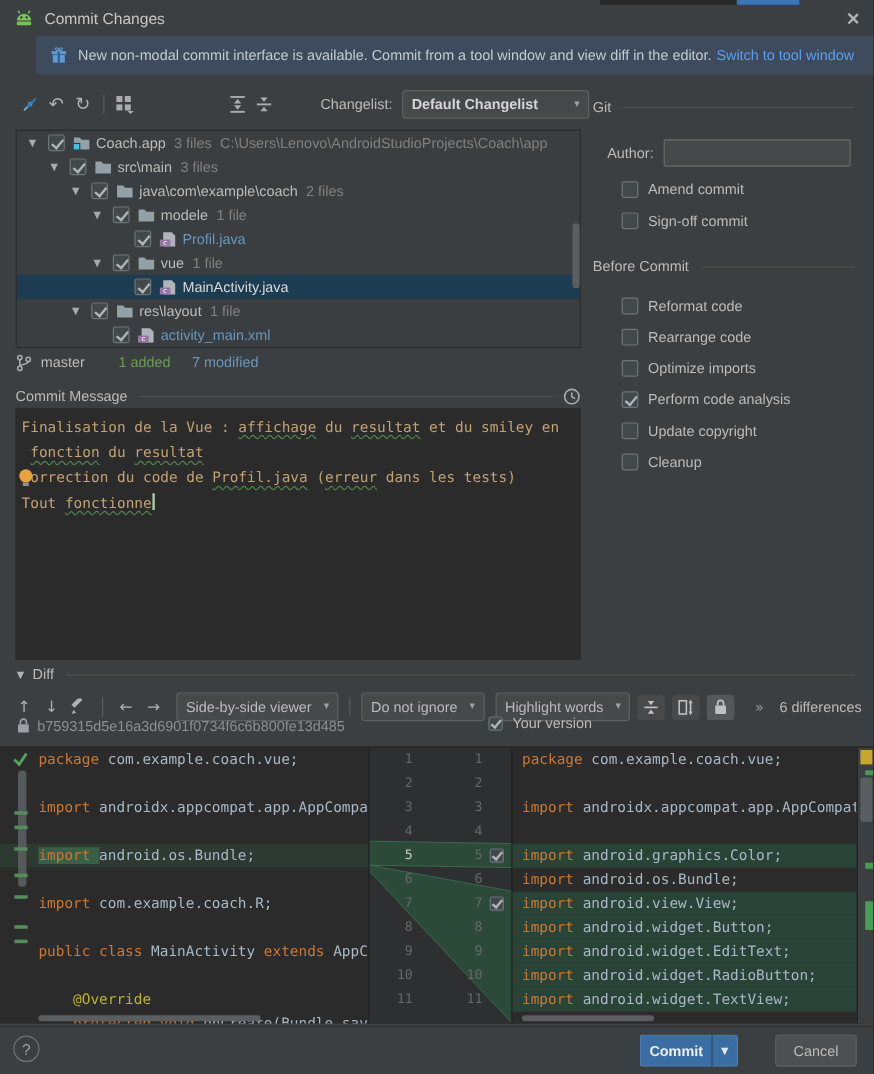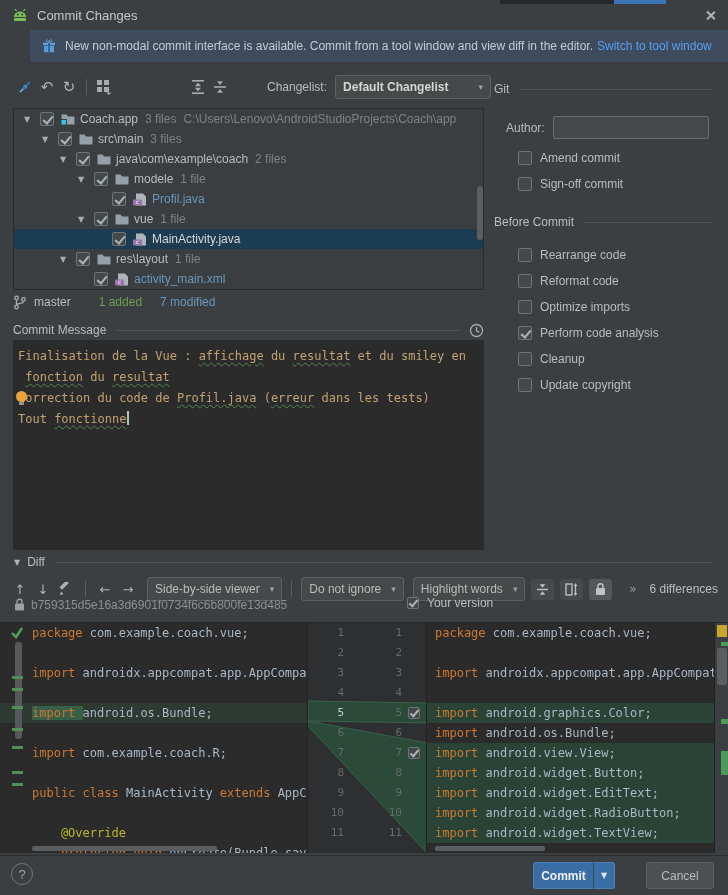--- a/index.html
+++ b/index.html
@@ -402,41 +402,41 @@
       </div>
     </div>
 
   <div class="bc-head sec-head abs">
     <span>Before Commit</span>
     <span class="rule"></span>
   </div>
   <div class="bc-items abs" id="bc-items">
       <div class="cb-row">
         <span class="cb"></span>
+        <span class="lbl">Reformat code</span>
+      </div>
+      <div class="cb-row">
+        <span class="cb"></span>
         <span class="lbl">Rearrange code</span>
-      </div>
-      <div class="cb-row">
-        <span class="cb"></span>
-        <span class="lbl">Reformat code</span>
       </div>
       <div class="cb-row">
         <span class="cb"></span>
         <span class="lbl">Optimize imports</span>
       </div>
       <div class="cb-row">
         <span class="cb on"></span>
         <span class="lbl">Perform code analysis</span>
       </div>
       <div class="cb-row">
         <span class="cb"></span>
+        <span class="lbl">Update copyright</span>
+      </div>
+      <div class="cb-row">
+        <span class="cb"></span>
         <span class="lbl">Cleanup</span>
-      </div>
-      <div class="cb-row">
-        <span class="cb"></span>
-        <span class="lbl">Update copyright</span>
       </div>
     </div>
 
   <div class="diff-head sec-head abs">
     <span class="tri glyph">▼</span>
     <span>Diff</span>
     <span class="rule"></span>
   </div>
 
   <div class="diff-toolbar abs">

